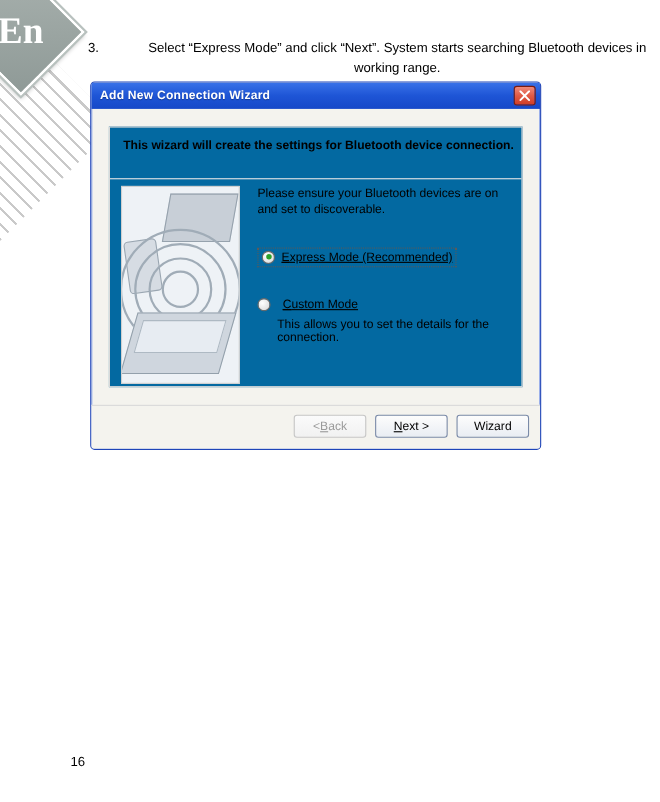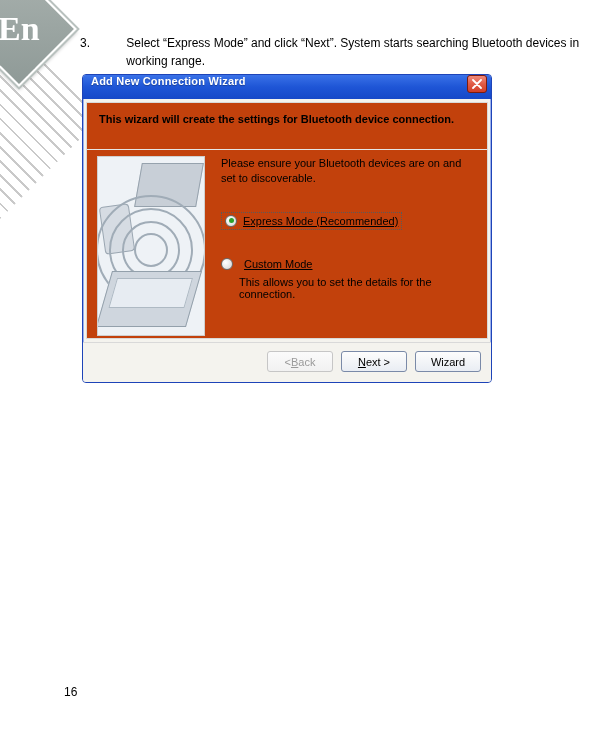--- a/index.html
+++ b/index.html
@@ -11,31 +11,31 @@
   .diamond span { transform: rotate(-45deg); font: 700 34px/1 Georgia, serif; color:#fff; }
   .hatch { position:absolute; left:-40px; top:60px; width:140px; height:160px; transform:rotate(45deg); }
   .hatch::before { content:""; position:absolute; inset:0; background: repeating-linear-gradient(0deg,#c9c9c9 0 2px, transparent 2px 10px); }
 
   .page-num { position:absolute; left:64px; bottom:30px; font:12px Arial; color:#000000; }
 
   .content { position:absolute; left:80px; top:34px; right:0; }
 
   .instr { display:flex; gap:34px; font:12px/1.5 Arial; color:#000; padding-right:4px; }
   .instr .num { width:14px; }
-  .instr .text { max-width:510px; }
+  .instr .text { max-width:510px;text-align:center; }
 
   
   .dialog { position:relative; margin-top:4px; margin-left:2px; width:410px; background:#f4f3ee; border:1px solid #1e44b8; border-radius:4px; overflow:hidden; box-shadow:0 0 0 1px #9bb0ea inset; }
 
-  .titlebar { height:24px; background:linear-gradient(#3a72e8,#1e55d6 50%,#1648c8); display:flex; align-items:flex-start; padding:0 4px 0 8px; }
+  .titlebar { height:24px; background:linear-gradient(#3a72e8,#1e55d6 50%,#1648c8); display:flex; align-items:center; padding:0 4px 0 8px; }
   .titlebar .title { color:#fff; font:700 11px Tahoma, Arial; flex:1; letter-spacing:.2px; text-shadow:0 1px 1px rgba(0,0,0,.3); white-space:nowrap; }
   .close-btn { width:20px; height:18px; border-radius:3px; background:linear-gradient(#f08a7a,#e05a45 50%,#d03e28); border:1px solid #7c1b0f; display:flex; align-items:center; justify-content:center; cursor:pointer; }
   .close-btn svg { width:10px; height:10px; }
 
-  .dlg-inner { background:#c2410c; margin:3px; border:1px solid #d9d9d9; }
+  .dlg-inner { background:#0369a1; margin:16px; border:1px solid #d9d9d9; }
   .dlg-head { padding:10px 12px 24px; font:700 11px Tahoma,Arial; color:#000; white-space:nowrap; }
   .dlg-body { display:flex; gap:16px; padding:6px 10px 2px; border-top:1px solid #e6e6e6; }
   .imgbox { width:108px; height:180px; border:1px solid #cfcfcf; background:#eef2f6; position:relative; overflow:hidden; flex:none; }
   
   .imgbox .laptop { position:absolute; left:6px; bottom:8px; width:90px; height:56px; transform:skewX(-16deg); background:#cfd6de; border:1px solid #93a0ab; }
   .imgbox .laptop::after { content:""; position:absolute; left:6px; top:6px; right:6px; bottom:18px; background:#e7ecf2; border:1px solid #aeb9c3; }
   .imgbox .printer { position:absolute; right:4px; top:6px; width:62px; height:44px; background:#c8cfd7; border:1px solid #96a2ad; transform:skewX(-10deg); }
   .imgbox .phone { position:absolute; left:4px; top:48px; width:30px; height:48px; background:#d6dce3; border:1px solid #9aa6b1; border-radius:4px; transform:rotate(-8deg); }
   .imgbox .wave { position:absolute; left:50%; top:52%; border:2px solid #a0acb7; border-radius:50%; transform:translate(-50%,-50%); }
   .imgbox .w1 { width:34px; height:34px; }

